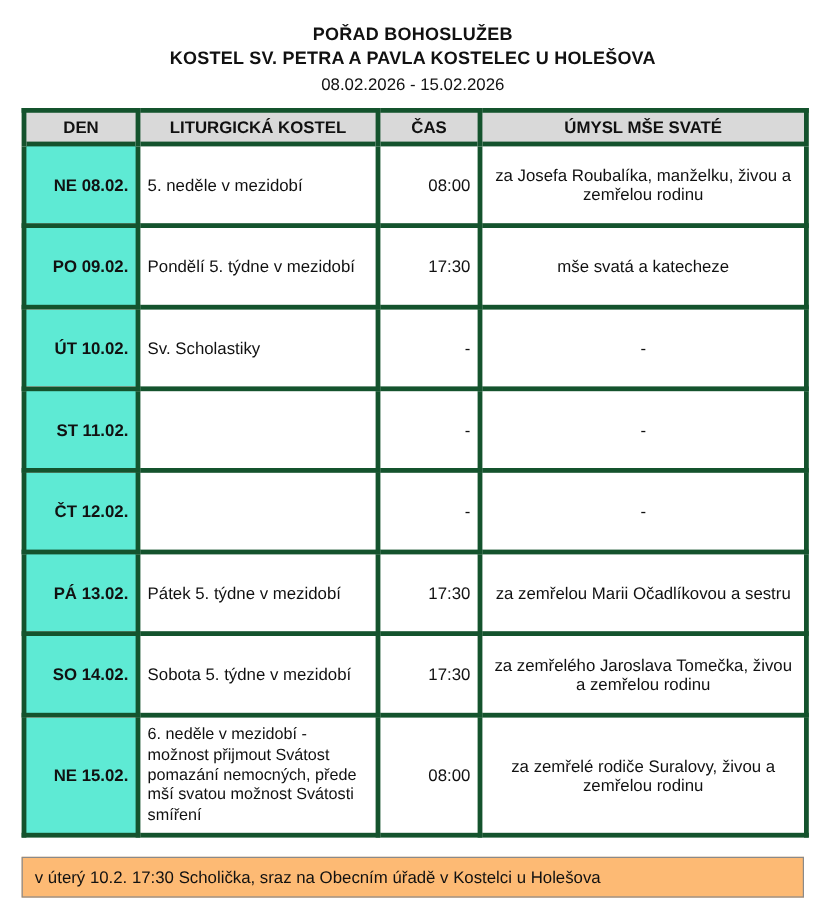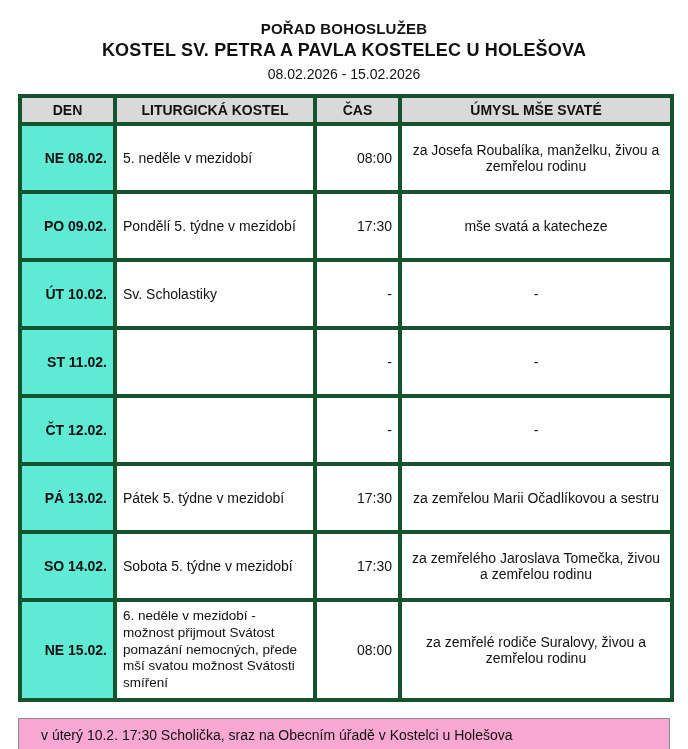--- a/index.html
+++ b/index.html
@@ -20,21 +20,21 @@
     text-align: center;
     margin-top: 4px;
   }
   .title-line1 {
     font-size: 15px;
     font-weight: bold;
     letter-spacing: 0.2px;
     margin-top: 12px;
   }
   .title-line2 {
-    font-size: 18px;
+    font-size: 15px;
     font-weight: bold;
     margin-top: 3px;
     letter-spacing: 0.2px;
   }
   .date-range {
     font-size: 14px;
     margin-top: 5px;
     font-weight: normal;
   }
   table.schedule {
@@ -74,22 +74,22 @@
   td.cas-cell { text-align: right; }
   td.umysl-cell { text-align: center; }
   tr.row-normal { height: 68px; }
   tr.row-tall { height: 100px; }
   tr.row-tall td.oslava-cell { font-size: 13.5px; line-height: 1.25; margin-top: 44px; }
   .footer-note {
     width: 652px;
     box-sizing: border-box;
     margin-top: 16px;
     border: 1px solid #8a8a8a;
-    background: #f9a8d4;
-    padding: 8px 22px;
+    background: #fdba74;
+    padding: 8px 10px;
     font-size: 14px;
   }
 </style>
 </head>
 <body>
 
 <div class="page">
 
   <div class="doc-header">
     <div class="title-line1">POŘAD BOHOSLUŽEB</div>

